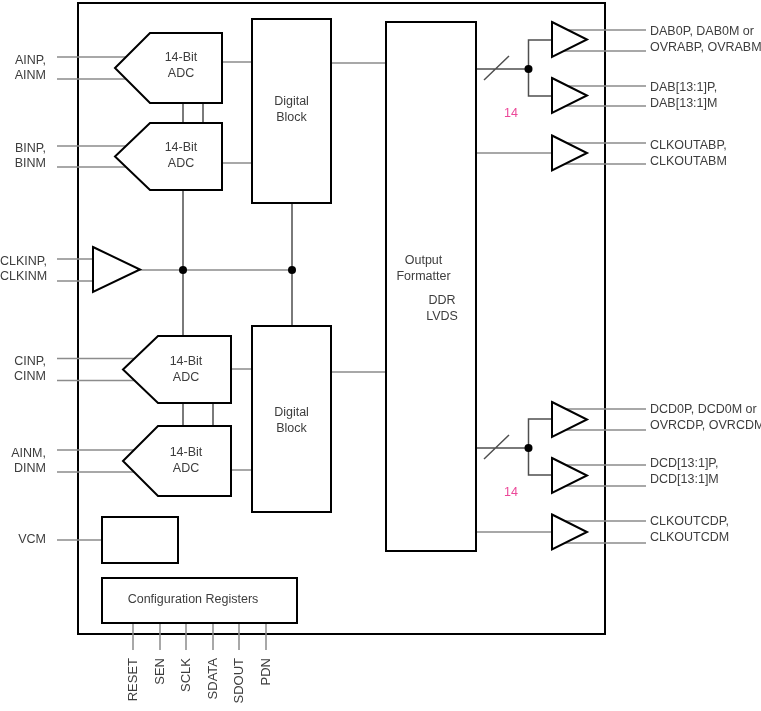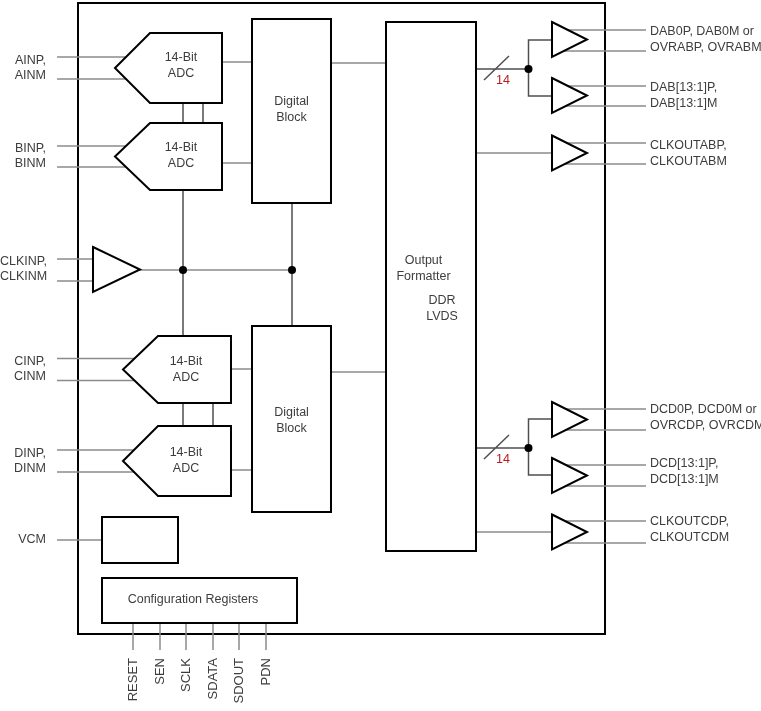--- a/index.html
+++ b/index.html
@@ -5,21 +5,21 @@
   html,body{margin:0;padding:0;background:#ffffff;}
   .stage{
     position:relative;width:761px;height:711px;background:#ffffff;overflow:hidden;
     font-family:"Liberation Sans", sans-serif;color:#3d3d3d;
   }
   .stage svg{position:absolute;left:0;top:0;}
   .lbl{position:absolute;font-size:12.5px;line-height:16px;white-space:nowrap;color:#3d3d3d;}
   .pin-left{left:0;width:46px;text-align:right;line-height:15px;}
   .pin-right{left:650px;width:150px;text-align:left;}
   .block-lbl{text-align:center;}
-  .bus-lbl{width:22px;text-align:left;color:#b91c1c;}
+  .bus-lbl{width:22px;text-align:right;color:#ec4899;margin-top:33px;}
   .pin-bottom{
     position:absolute;width:56px;height:16px;line-height:16px;font-size:13px;
     transform:rotate(-90deg);transform-origin:0 0;text-align:right;color:#3d3d3d;
     white-space:nowrap;
   }
 </style>
 </head>
 <body>
 
 <div class="stage">
@@ -67,21 +67,21 @@
   </div>
   <div class="lbl pin-left" style="top:254px">
     <div>CLKINP,</div>
     <div>CLKINM</div>
   </div>
   <div class="lbl pin-left" style="top:354px">
     <div>CINP,</div>
     <div>CINM</div>
   </div>
   <div class="lbl pin-left" style="top:446px">
-    <div>DINP,</div>
+    <div>AINM,</div>
     <div>DINM</div>
   </div>
   <div class="lbl pin-left" style="top:532px">
     <div>VCM</div>
   </div>
 
   <div class="lbl pin-right" style="top:23px">
     <div>DAB0P, DAB0M or</div>
     <div>OVRABP, OVRABM</div>
   </div>

